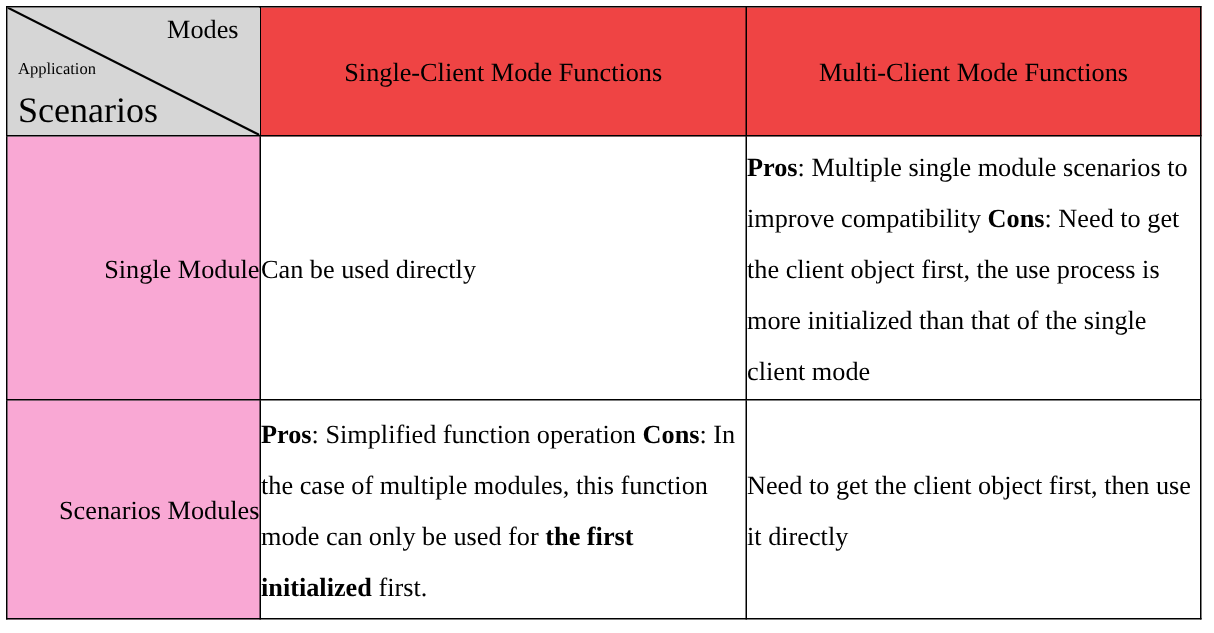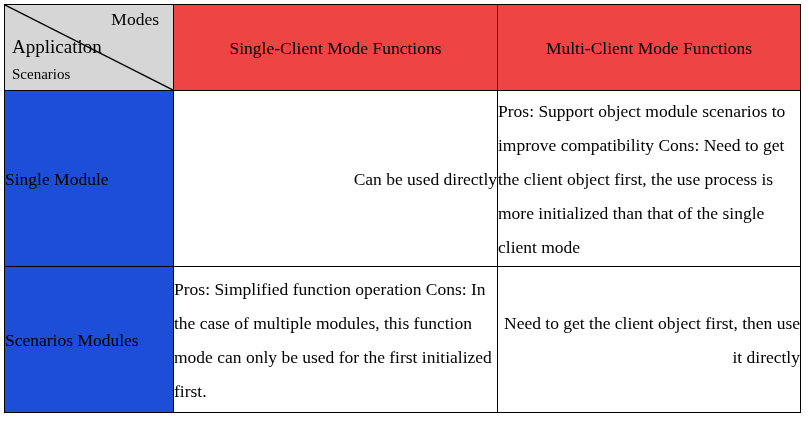--- a/index.html
+++ b/index.html
@@ -72,62 +72,62 @@
     top: 0px;
     line-height: 29px;
     font-size: 17.5px;
     white-space: nowrap;
   }
   .corner-app {
     position: absolute;
     left: 7px;
     top: 27px;
     line-height: 29px;
-    font-size: 19px;
+    font-size: 11px;
     white-space: nowrap;
   }
   .corner-scen {
     position: absolute;
     left: 7px;
     top: 55px;
     line-height: 29px;
-    font-size: 15px;
+    font-size: 24px;
     white-space: nowrap;
   }
 
   .col-header {
     background: #ef4444;
     text-align: center;
     height: 85px;
     font-size: 17.5px;
   }
 
   .row-header {
-    background: #1d4ed8;
-    text-align: left;
+    background: #f9a8d4;
+    text-align: right;
     font-size: 17.5px;
   }
 
   .cell-center {
     background: #ffffff;
-    text-align: right;
+    text-align: left;
     padding: 0 10px;
   }
 
   .cell-para {
     background: #ffffff;
     text-align: left;
     padding: 6px 9px 6px 9px;
     vertical-align: middle;
   }
 
   .row-tall { height: 176px; }
   .row-short { height: 146px; }
 
-  b, .bold { font-weight: normal; }
+  b, .bold { font-weight: bold; }
 </style>
 </head>
 <body>
 
 <div class="page">
   <table class="comparison-table">
     <colgroup>
       <col class="c1">
       <col class="c2">
       <col class="c3">
@@ -145,21 +145,21 @@
           </div>
         </td>
         <td class="col-header">Single-Client Mode Functions</td>
         <td class="col-header">Multi-Client Mode Functions</td>
       </tr>
 
       <tr class="row-tall">
         <td class="row-header">Single Module</td>
         <td class="cell-center">Can be used directly</td>
         <td class="cell-para">
-          <span class="bold">Pros</span><span>: </span><span>Support object module scenarios to improve compatibility</span>
+          <span class="bold">Pros</span><span>: </span><span>Multiple single module scenarios to improve compatibility</span>
           <span class="bold">Cons</span><span>: </span><span>Need to get the client object first, the use process is more initialized than that of the single client mode</span>
         </td>
       </tr>
 
       <tr class="row-short">
         <td class="row-header">Scenarios Modules</td>
         <td class="cell-para">
           <span class="bold">Pros</span><span>: </span><span>Simplified function operation</span>
           <span class="bold">Cons</span><span>: </span><span>In the case of multiple modules, this function mode can only be used for </span><span class="bold">the first initialized</span><span> first.</span>
         </td>

